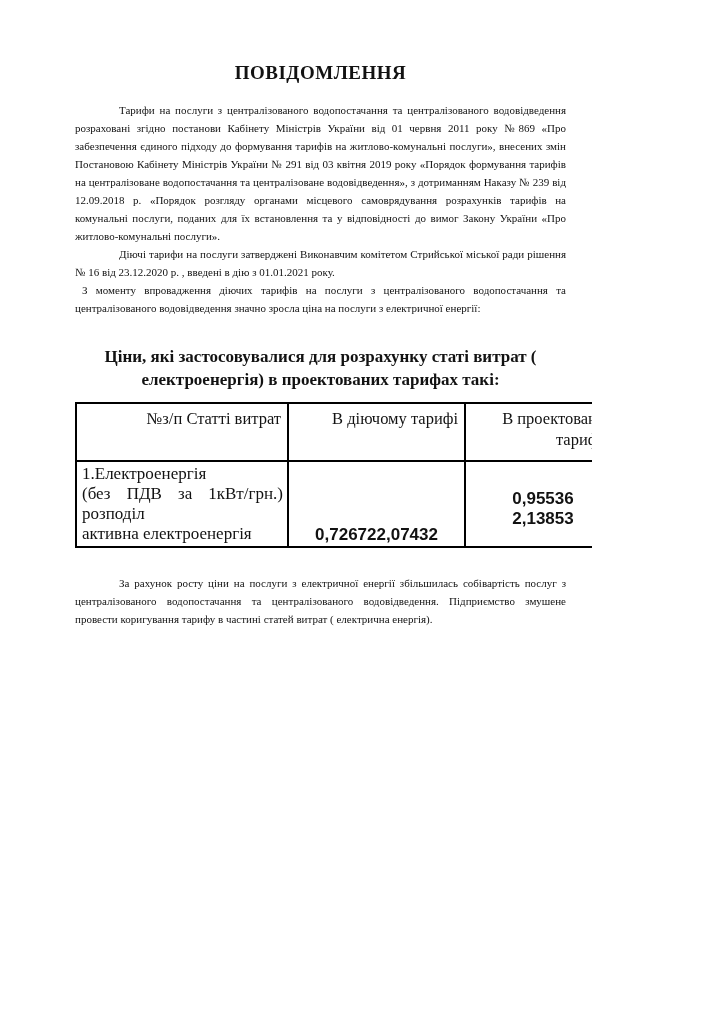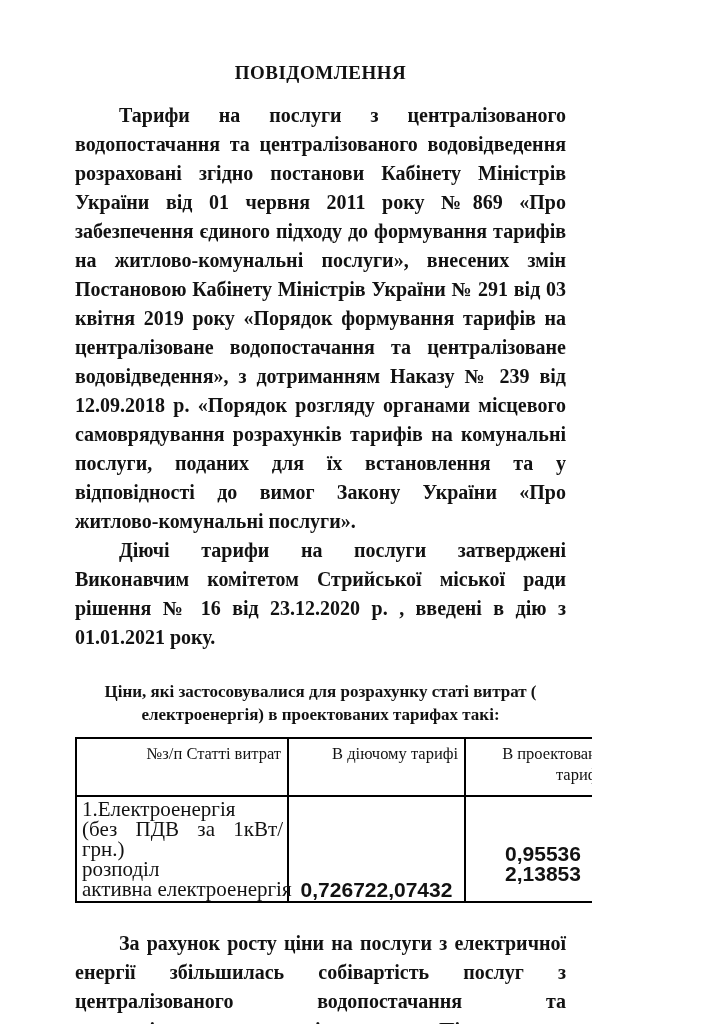--- a/index.html
+++ b/index.html
@@ -19,23 +19,23 @@
   .title-block {
     text-align: center;
     font-weight: 700;
     font-size: 19px;
     line-height: 26px;
   }
   .doc-title { letter-spacing: 0.5px; }
   .doc-subtitle { margin-top: 1px; }
   .body-text {
     margin-top: 15px;
-    font-size: 20px;
-    line-height: 29px;
-    font-weight: 700;
+    font-size: 11px;
+    line-height: 18px;
+    font-weight: 400;
     text-align: justify;
   }
   .para { margin: 0; text-indent: 44px; }
   .para.small-indent { text-indent: 7px; }
   .table-intro {
     margin-top: 28px;
     text-align: center;
     font-weight: 700;
     font-size: 17px;
     line-height: 23px;
@@ -53,21 +53,21 @@
   table.tariff th {
     font-weight: 400;
     font-size: 16.5px;
     line-height: 21px;
     vertical-align: top;
     text-align: right;
     padding: 4px 6px;
     height: 58px;
   }
   table.tariff td {
-    font-size: 21px;
+    font-size: 17px;
     line-height: 20px;
     height: 84px;
   }
   td.item-cell {
     vertical-align: top;
     padding: 2px 4px 2px 5px;
     font-weight: 400;
   }
   .cell-line { white-space: nowrap; }
   .cell-line.spread { text-align: justify; text-align-last: justify; white-space: normal; }
@@ -89,20 +89,21 @@
 <div class="page">
   <div class="content">
 
     <div class="title-block">
       <div class="doc-title">ПОВІДОМЛЕННЯ</div>
     </div>
 
     <div class="body-text">
       <p class="para">Тарифи на послуги з централізованого водопостачання та централізованого водовідведення розраховані згідно постанови Кабінету Міністрів України від 01 червня 2011 року №869 «Про забезпечення єдиного підходу до формування тарифів на житлово-комунальні послуги», внесених змін Постановою Кабінету Міністрів України № 291 від 03 квітня 2019 року «Порядок формування тарифів на централізоване водопостачання та централізоване водовідведення», з дотриманням Наказу № 239 від 12.09.2018 р. «Порядок розгляду органами місцевого самоврядування розрахунків тарифів на комунальні послуги, поданих для їх встановлення та у відповідності до вимог Закону України «Про житлово-комунальні послуги».</p>
       <p class="para">Діючі тарифи на послуги затверджені  Виконавчим комітетом Стрийської міської ради рішення № 16 від 23.12.2020 р. , введені в дію з 01.01.2021 року.</p>
+      <p class="para small-indent">З моменту впровадження діючих тарифів на послуги з централізованого водопостачання та централізованого водовідведення значно зросла ціна на послуги з електричної енергії:</p>
     </div>
 
     <div class="table-intro body-text" style="text-align:center;">Ціни, які застосовувалися для розрахунку  статі витрат ( електроенергія) в проектованих тарифах такі:</div>
 
     <table class="tariff">
       <colgroup>
         <col style="width:212px">
         <col style="width:177px">
         <col style="width:156px">
       </colgroup>

